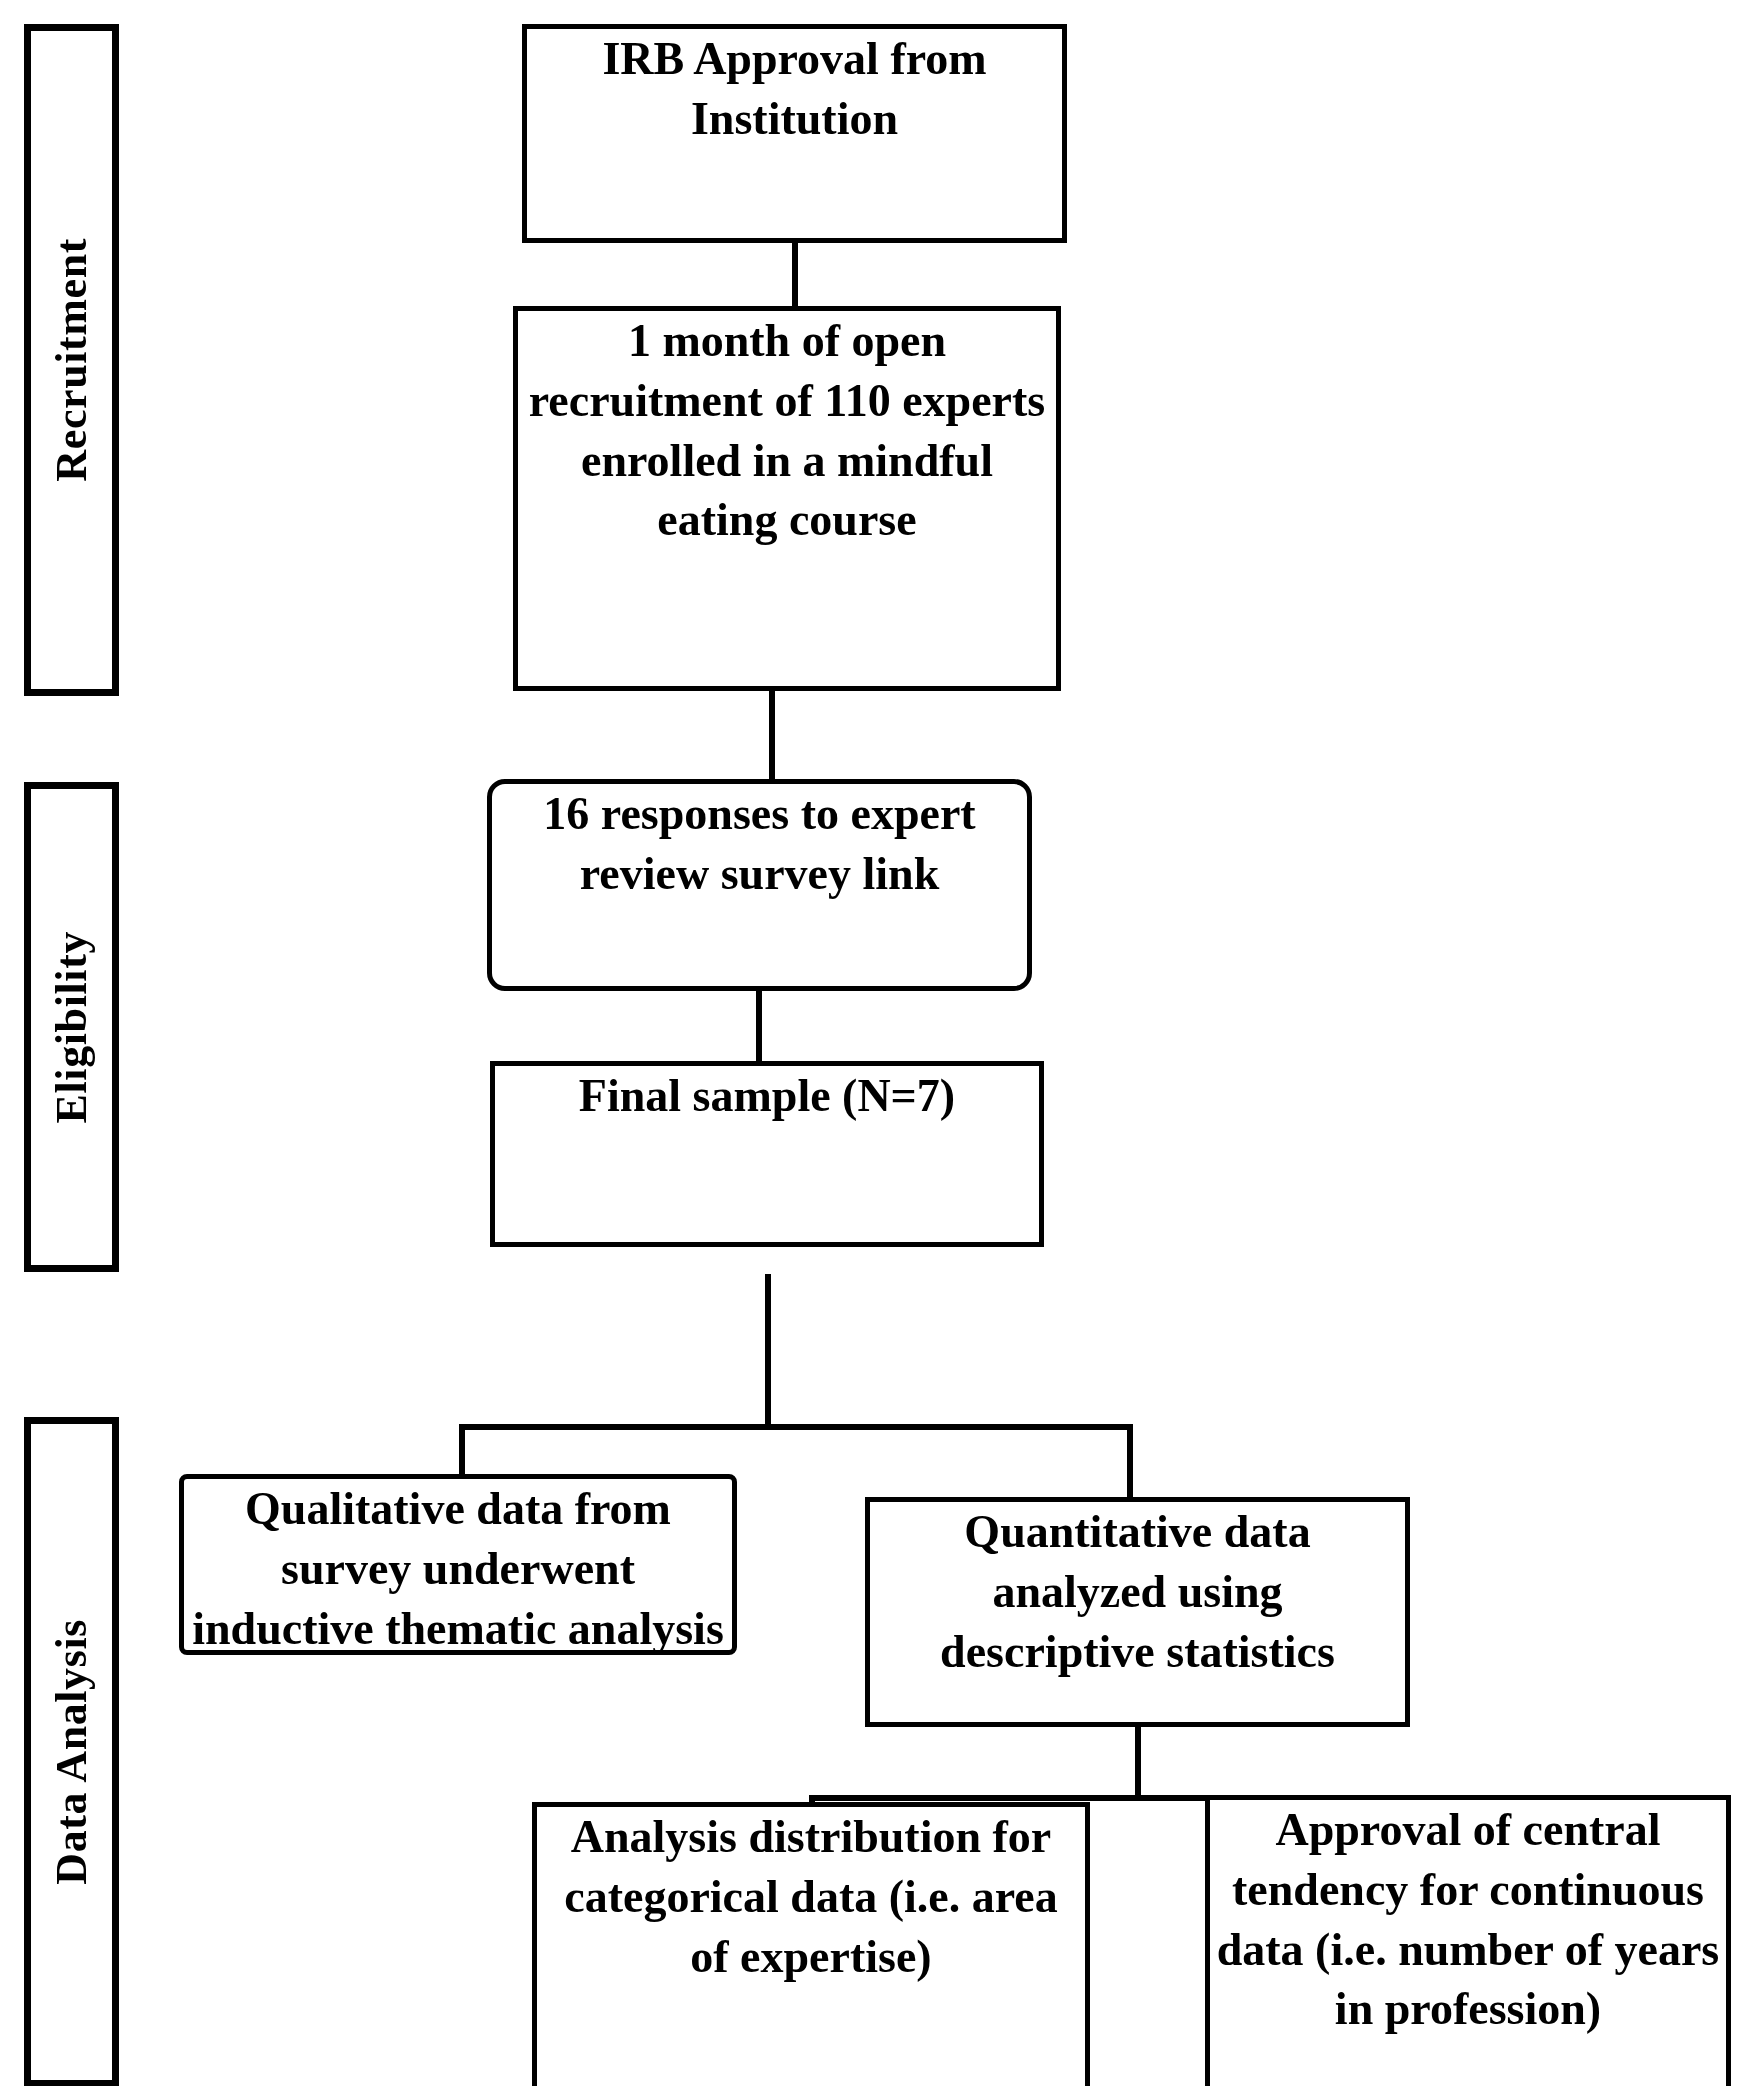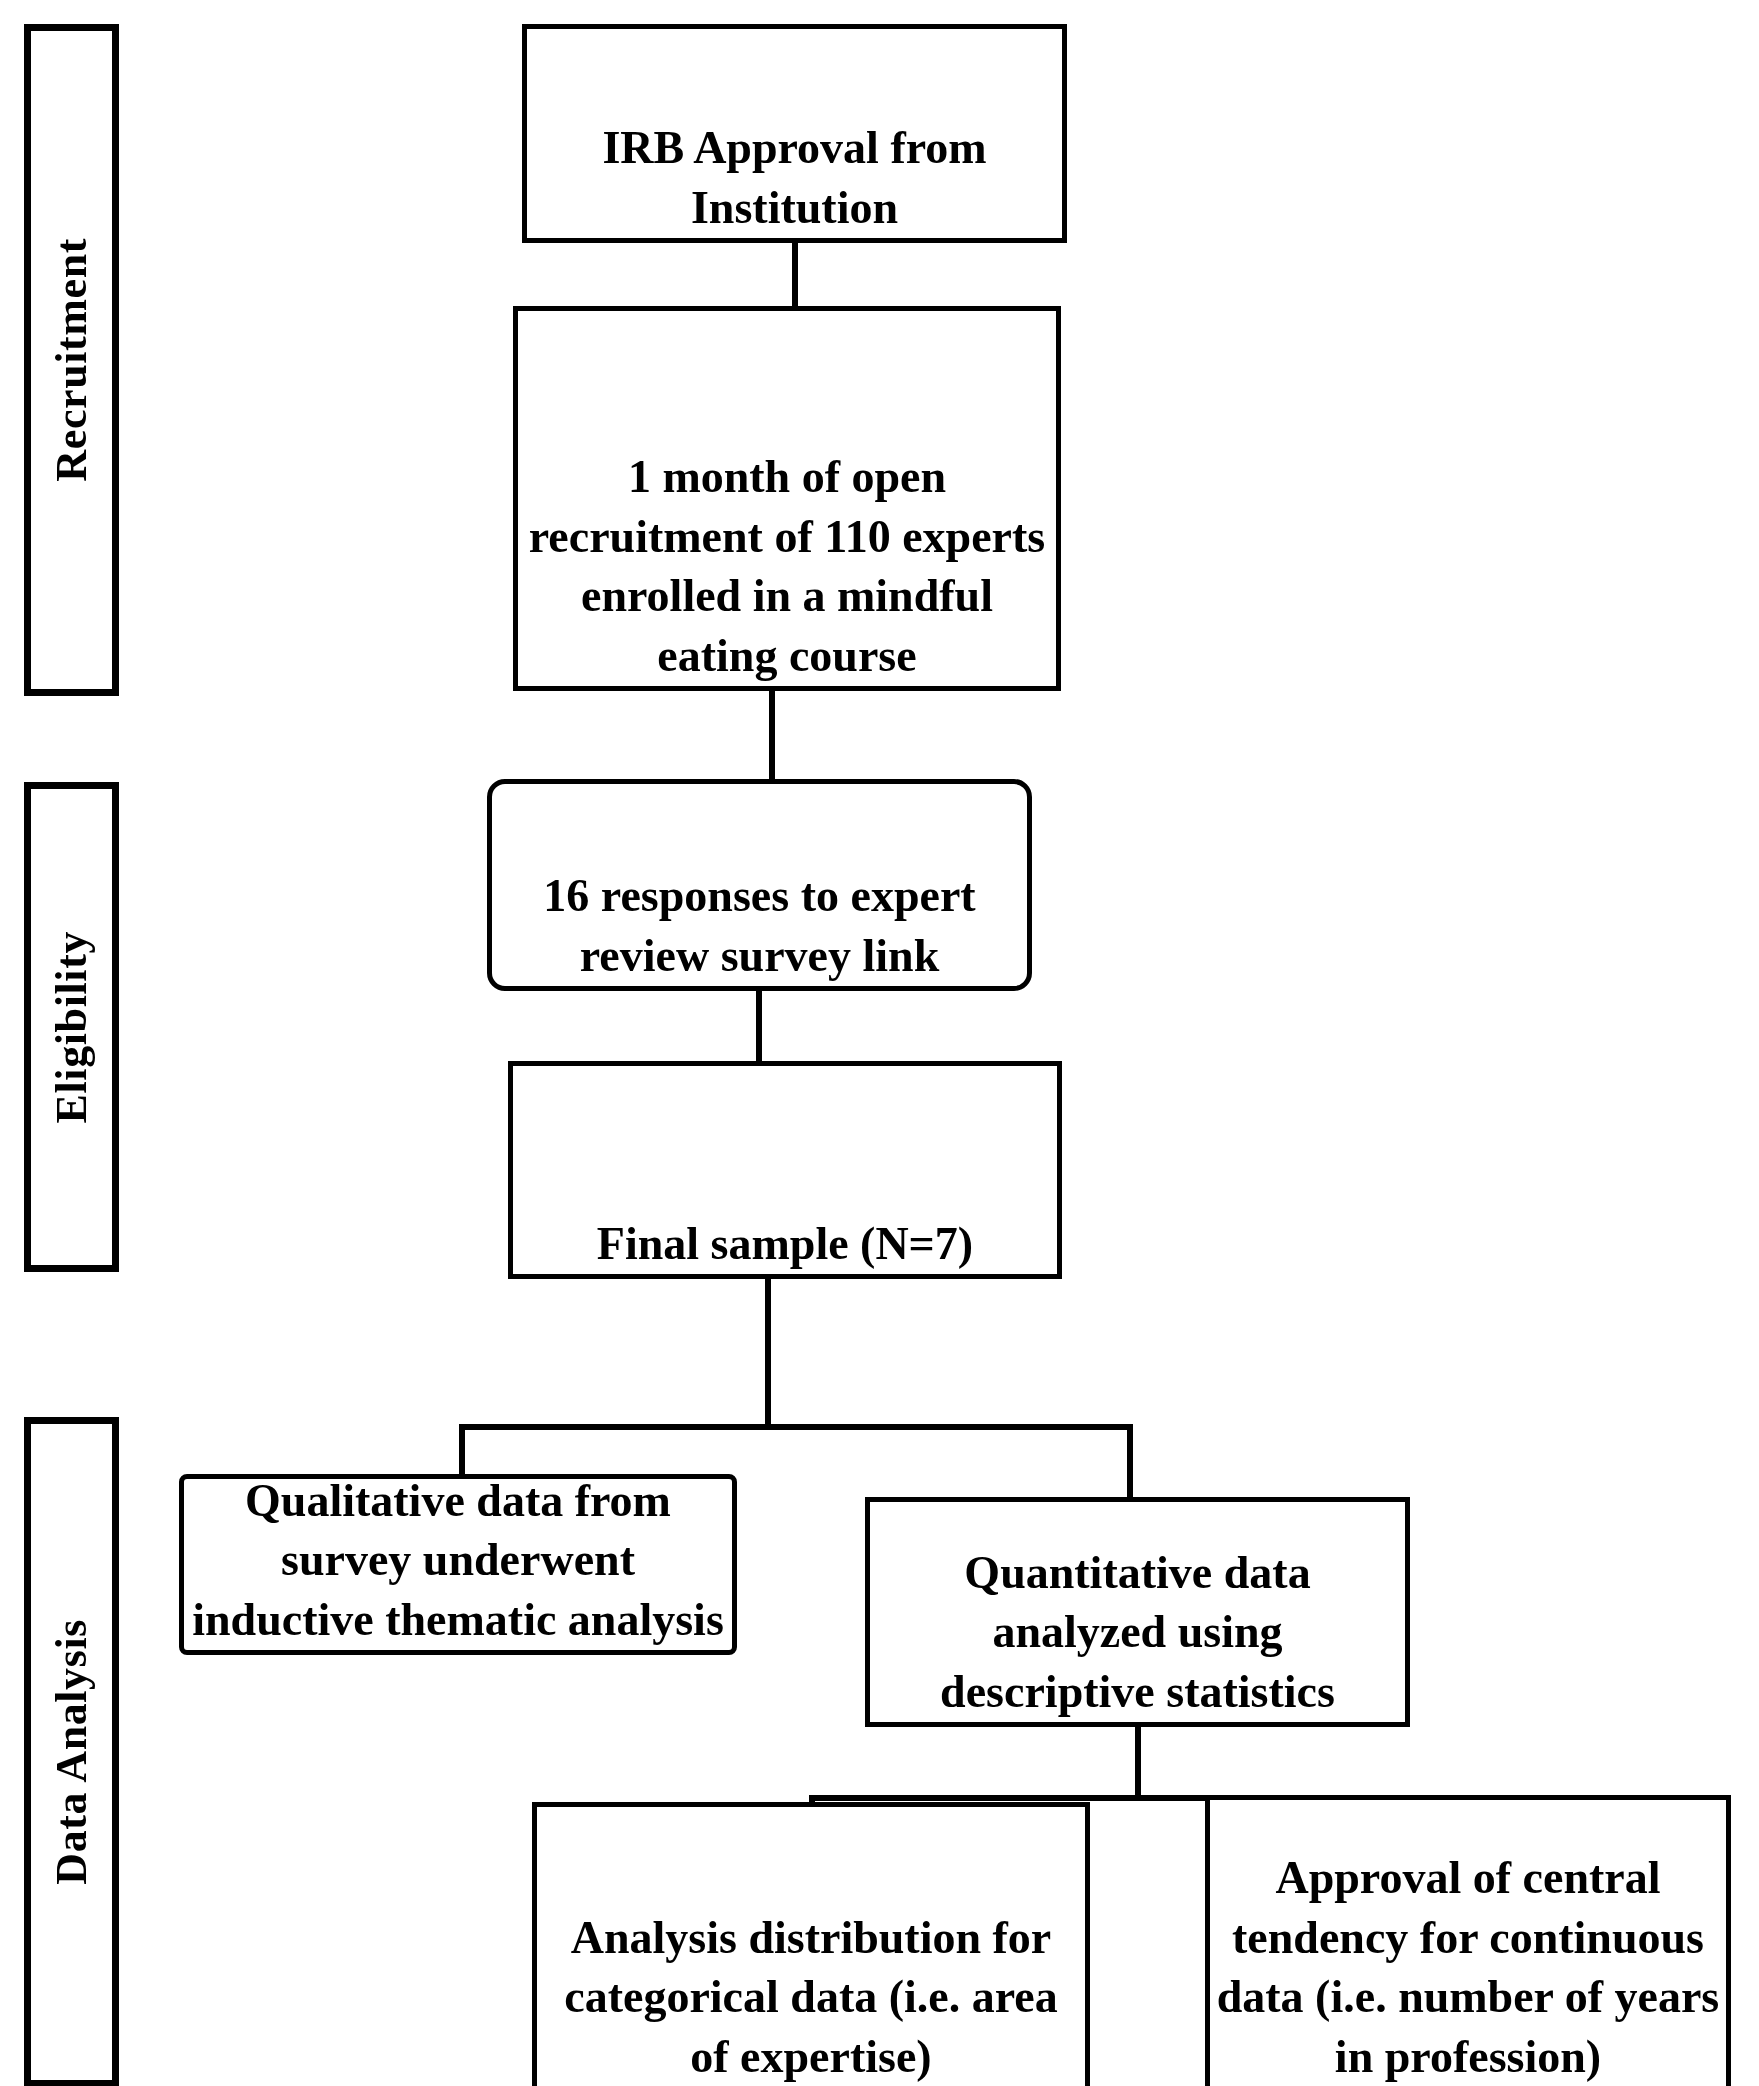--- a/index.html
+++ b/index.html
@@ -40,21 +40,21 @@
     line-height: 1;
   }
 
   
   .flow-box {
     position: absolute;
     box-sizing: border-box;
     border: 5.8px solid #000000;
     background: #ffffff;
     display: flex;
-    align-items: flex-end;
+    align-items: flex-start;
     justify-content: center;
     text-align: center;
     z-index: 5;
   }
   .flow-box .box-text {
     font-weight: bold;
     font-size: 46px;
     line-height: 1.30;
     color: #000000;
     padding: 0 10.3px;
@@ -114,21 +114,21 @@
   </div>
 
   <div class="flow-box" style="left:513px; top:306px; width:548px; height:385px;">
     <span class="box-text">1 month of open recruitment of 110 experts enrolled in a mindful eating course</span>
   </div>
 
   <div class="flow-box" style="left:487px; top:779px; width:545px; height:212px;border-radius:18px;">
     <span class="box-text">16 responses to expert review survey link</span>
   </div>
 
-  <div class="flow-box" style="left:490px; top:1061px; width:554px; height:218px;margin-left:18px;">
+  <div class="flow-box" style="left:490px; top:1061px; width:554px; height:186px;">
     <span class="box-text">Final sample (N=7)</span>
   </div>
 
   <div class="flow-box tight" style="left:179px; top:1474px; width:558px; height:181px;border-radius:8px;">
     <span class="box-text">Qualitative data from survey underwent inductive thematic analysis</span>
   </div>
 
   <div class="flow-box" style="left:865px; top:1497px; width:545px; height:230px;">
     <span class="box-text">Quantitative data analyzed using descriptive statistics</span>
   </div>

